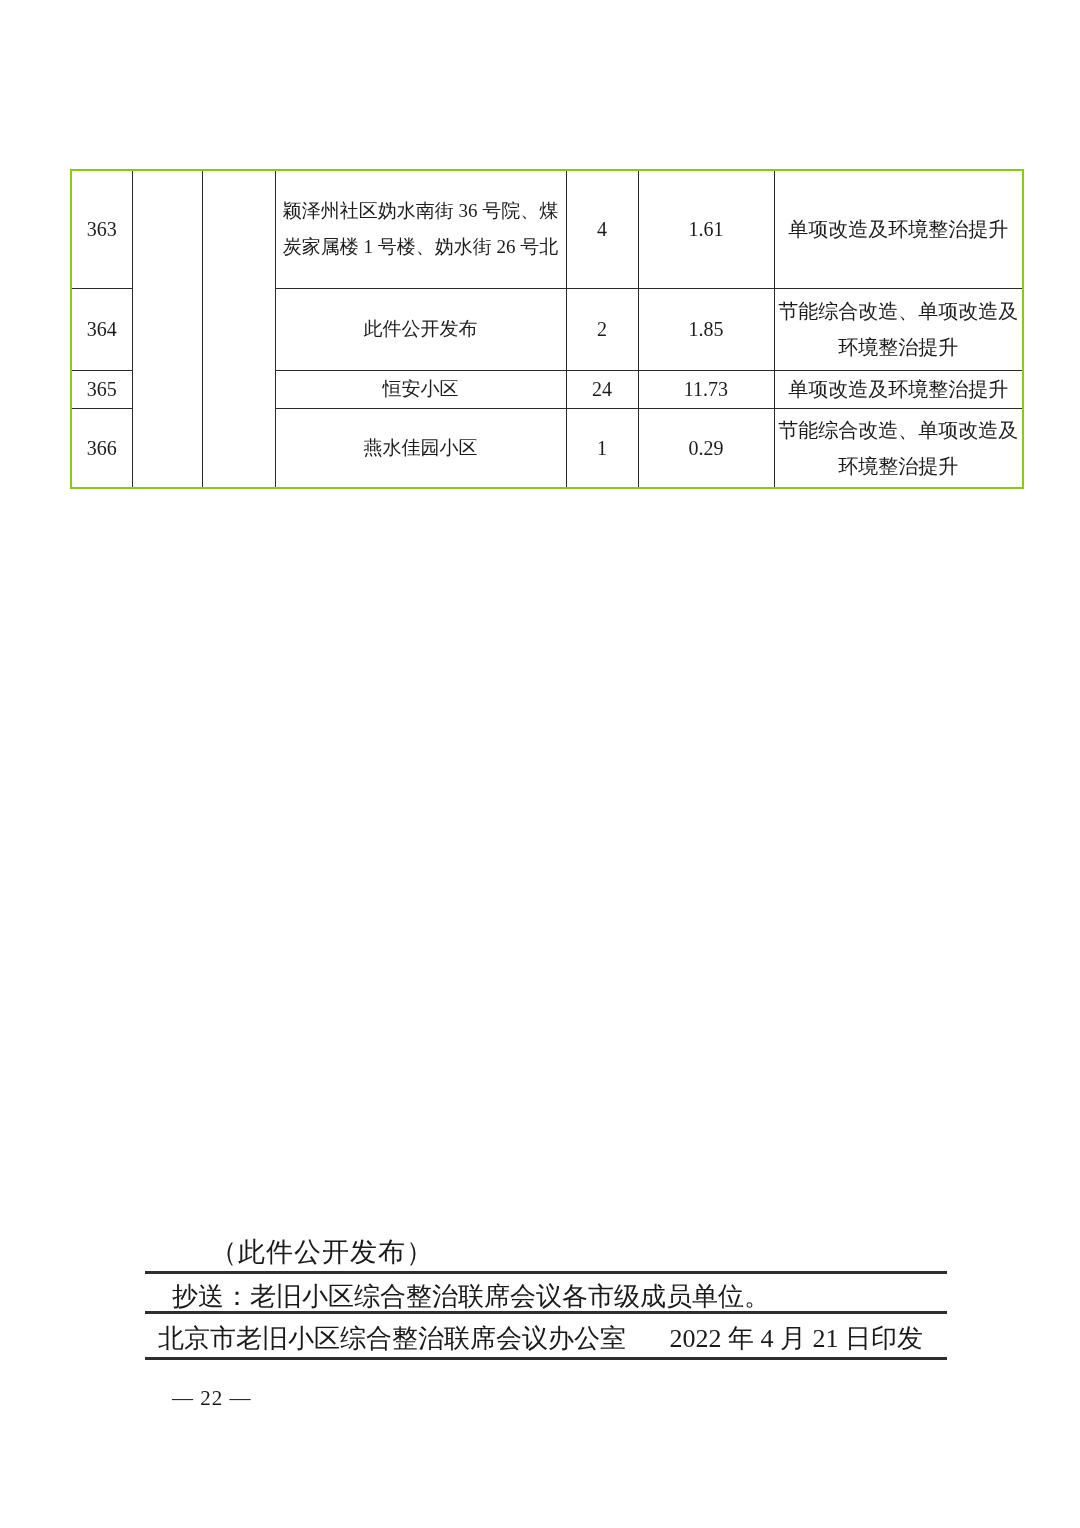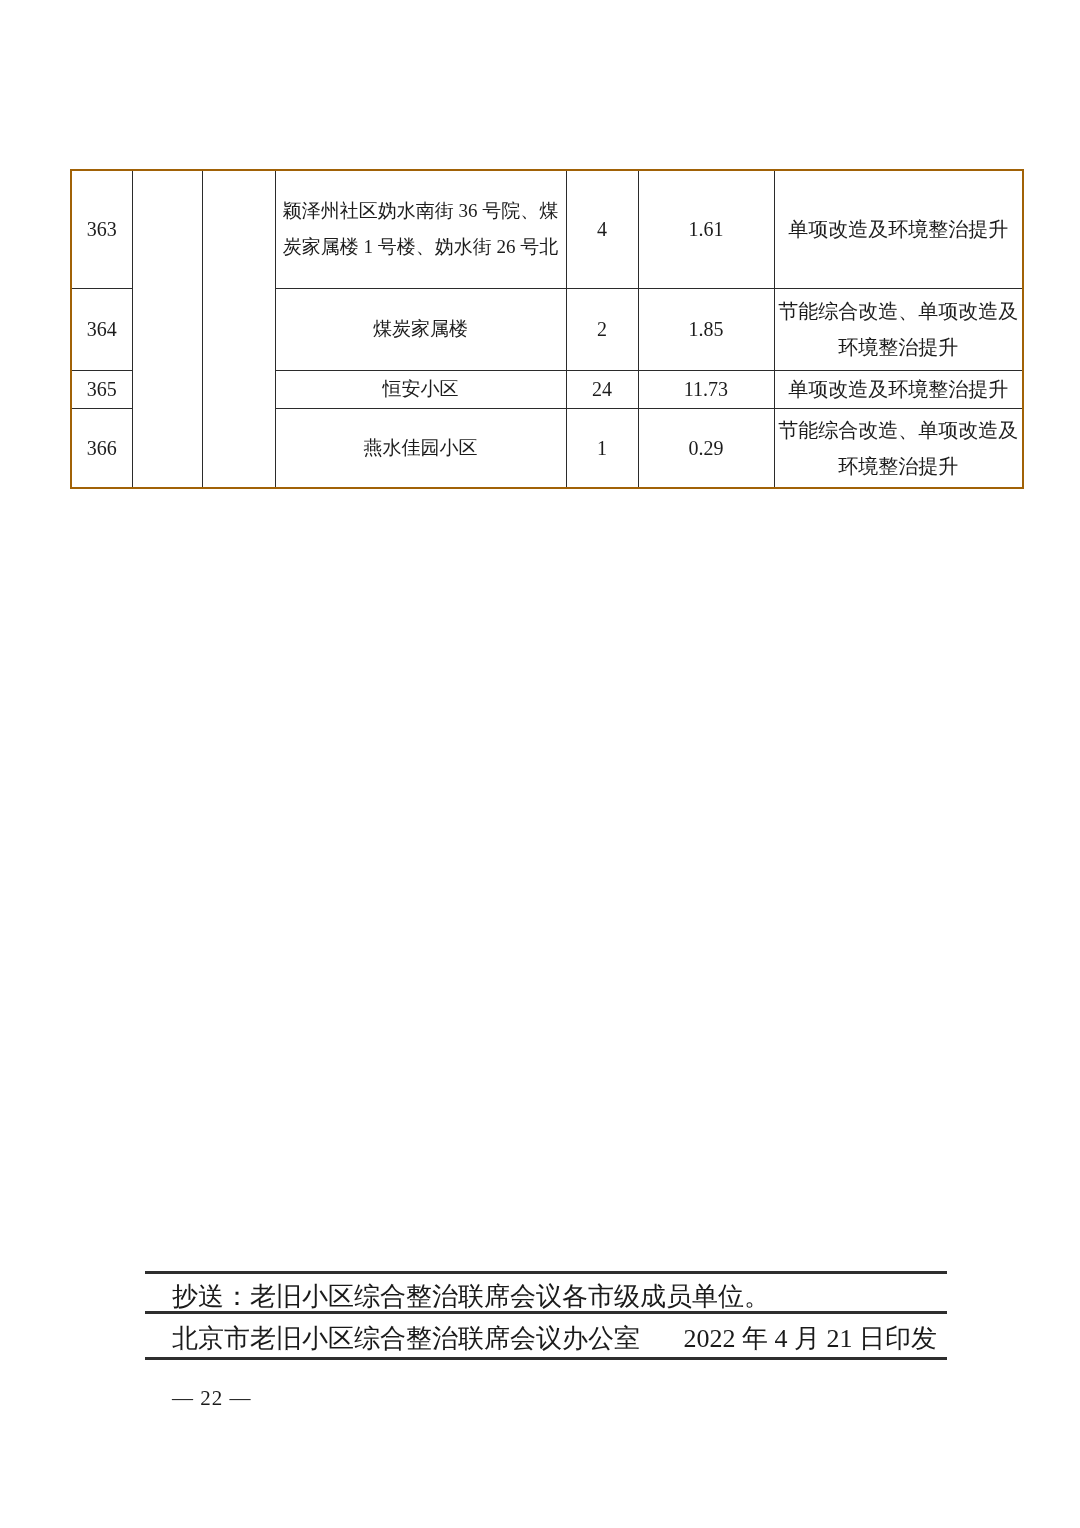--- a/index.html
+++ b/index.html
@@ -16,21 +16,21 @@
   
   .main-table{
     position:absolute;
     left:70px;
     top:169px;
     width:952px;
     border-collapse:collapse;
     table-layout:fixed;
     font-size:20px;
     color:#1c1c1c;
-    border:2px solid #a16207;
+    border:2px solid #84cc16;
   }
   .main-table td{
     border:1px solid #2b2b2b;
     text-align:center;
     vertical-align:middle;
     padding:0 3px;
     line-height:36px;
     overflow:hidden;
   }
   .main-table tr.r1{height:118px;}
@@ -62,21 +62,21 @@
   .rule-3{top:1357px;}
   .cc-line{
     position:absolute;
     left:172px;
     top:1279px;
     font-size:26px;
     white-space:nowrap;
   }
   .issuer-row{
     position:absolute;
-    left:145px;
+    left:131px;
     top:1321px;
     width:802px;
     display:flex;
     justify-content:space-between;
     align-items:flex-end;
     box-sizing:border-box;
     padding:0 10px 6px 27px;
     font-size:26px;
     white-space:nowrap;
   }
@@ -109,21 +109,21 @@
         <td class="cell-num">363</td>
         <td rowspan="4"></td>
         <td rowspan="4"></td>
         <td class="cell-name">颖泽州社区妫水南街 36 号院、煤炭家属楼 1 号楼、妫水街 26 号北</td>
         <td class="cell-num">4</td>
         <td class="cell-num">1.61</td>
         <td class="cell-type">单项改造及环境整治提升</td>
       </tr>
       <tr class="r2">
         <td class="cell-num">364</td>
-        <td class="cell-name">煤炭家属楼</td>
+        <td class="cell-name">此件公开发布</td>
         <td class="cell-num">2</td>
         <td class="cell-num">1.85</td>
         <td class="cell-type">节能综合改造、单项改造及环境整治提升</td>
       </tr>
       <tr class="r3">
         <td class="cell-num">365</td>
         <td class="cell-name">恒安小区</td>
         <td class="cell-num">24</td>
         <td class="cell-num">11.73</td>
         <td class="cell-type">单项改造及环境整治提升</td>
@@ -131,20 +131,21 @@
       <tr class="r4">
         <td class="cell-num">366</td>
         <td class="cell-name">燕水佳园小区</td>
         <td class="cell-num">1</td>
         <td class="cell-num">0.29</td>
         <td class="cell-type">节能综合改造、单项改造及环境整治提升</td>
       </tr>
     </tbody>
   </table>
 
+  <div class="pub-note">（此件公开发布）</div>
 
   <div class="hrule rule-1"></div>
 
   <div class="cc-line">抄送：老旧小区综合整治联席会议各市级成员单位。</div>
 
   <div class="hrule rule-2"></div>
 
   <div class="issuer-row">
     <span>北京市老旧小区综合整治联席会议办公室</span>
     <span>2022 年 4 月 21 日印发</span>

